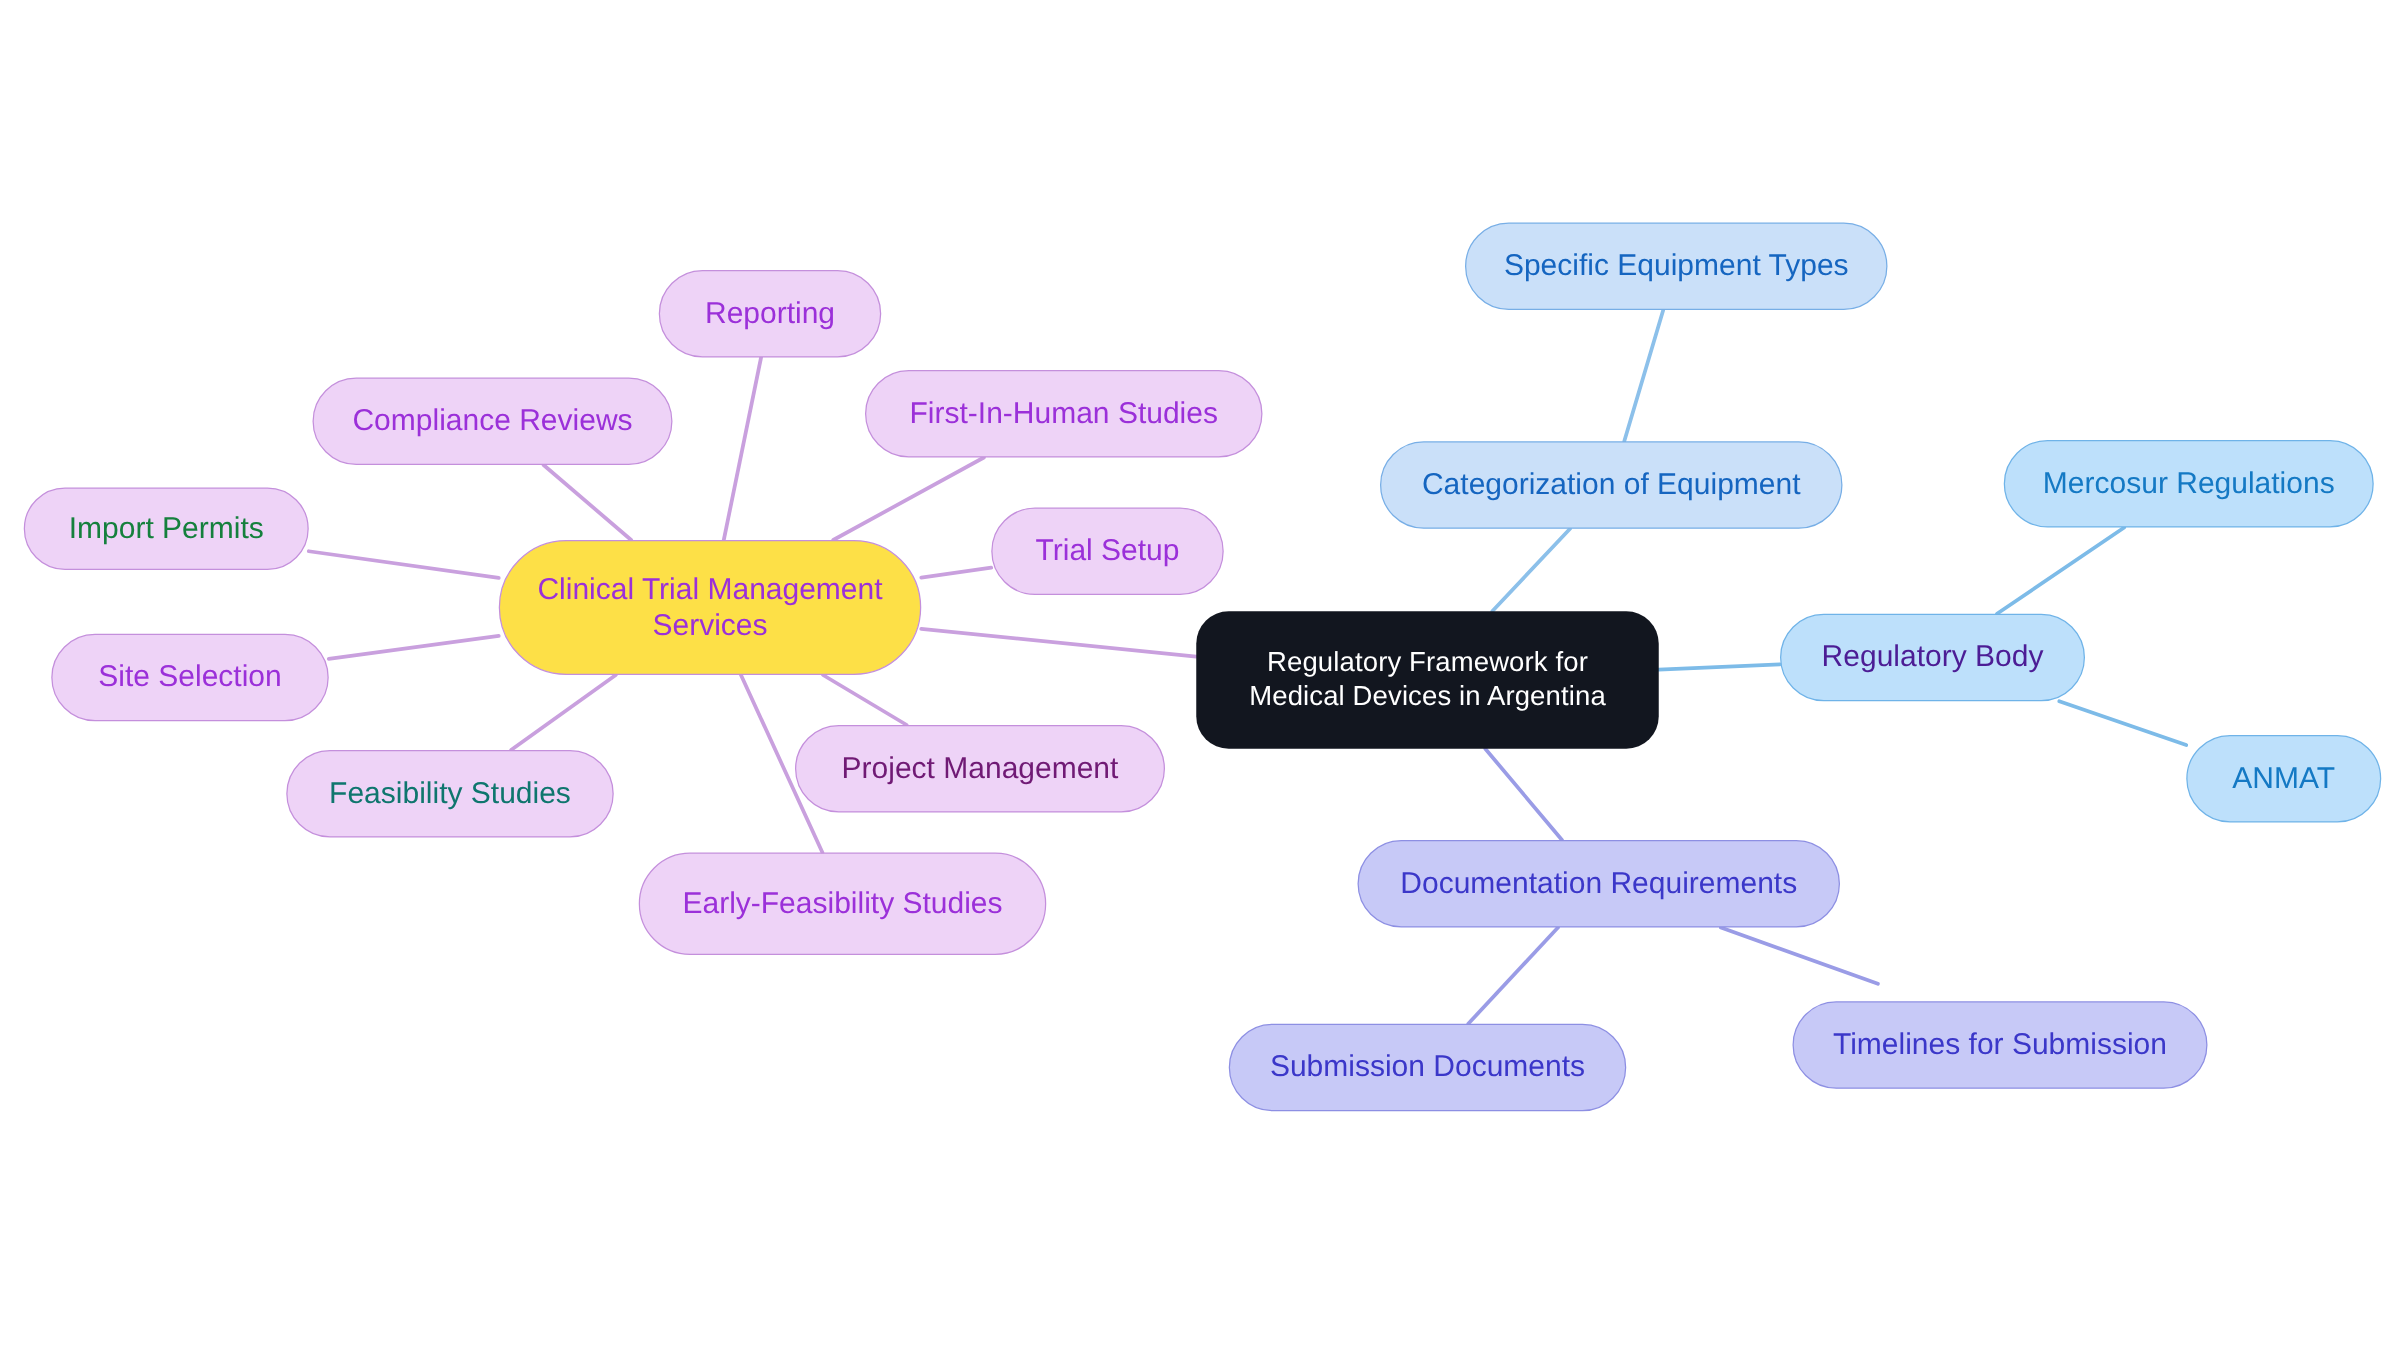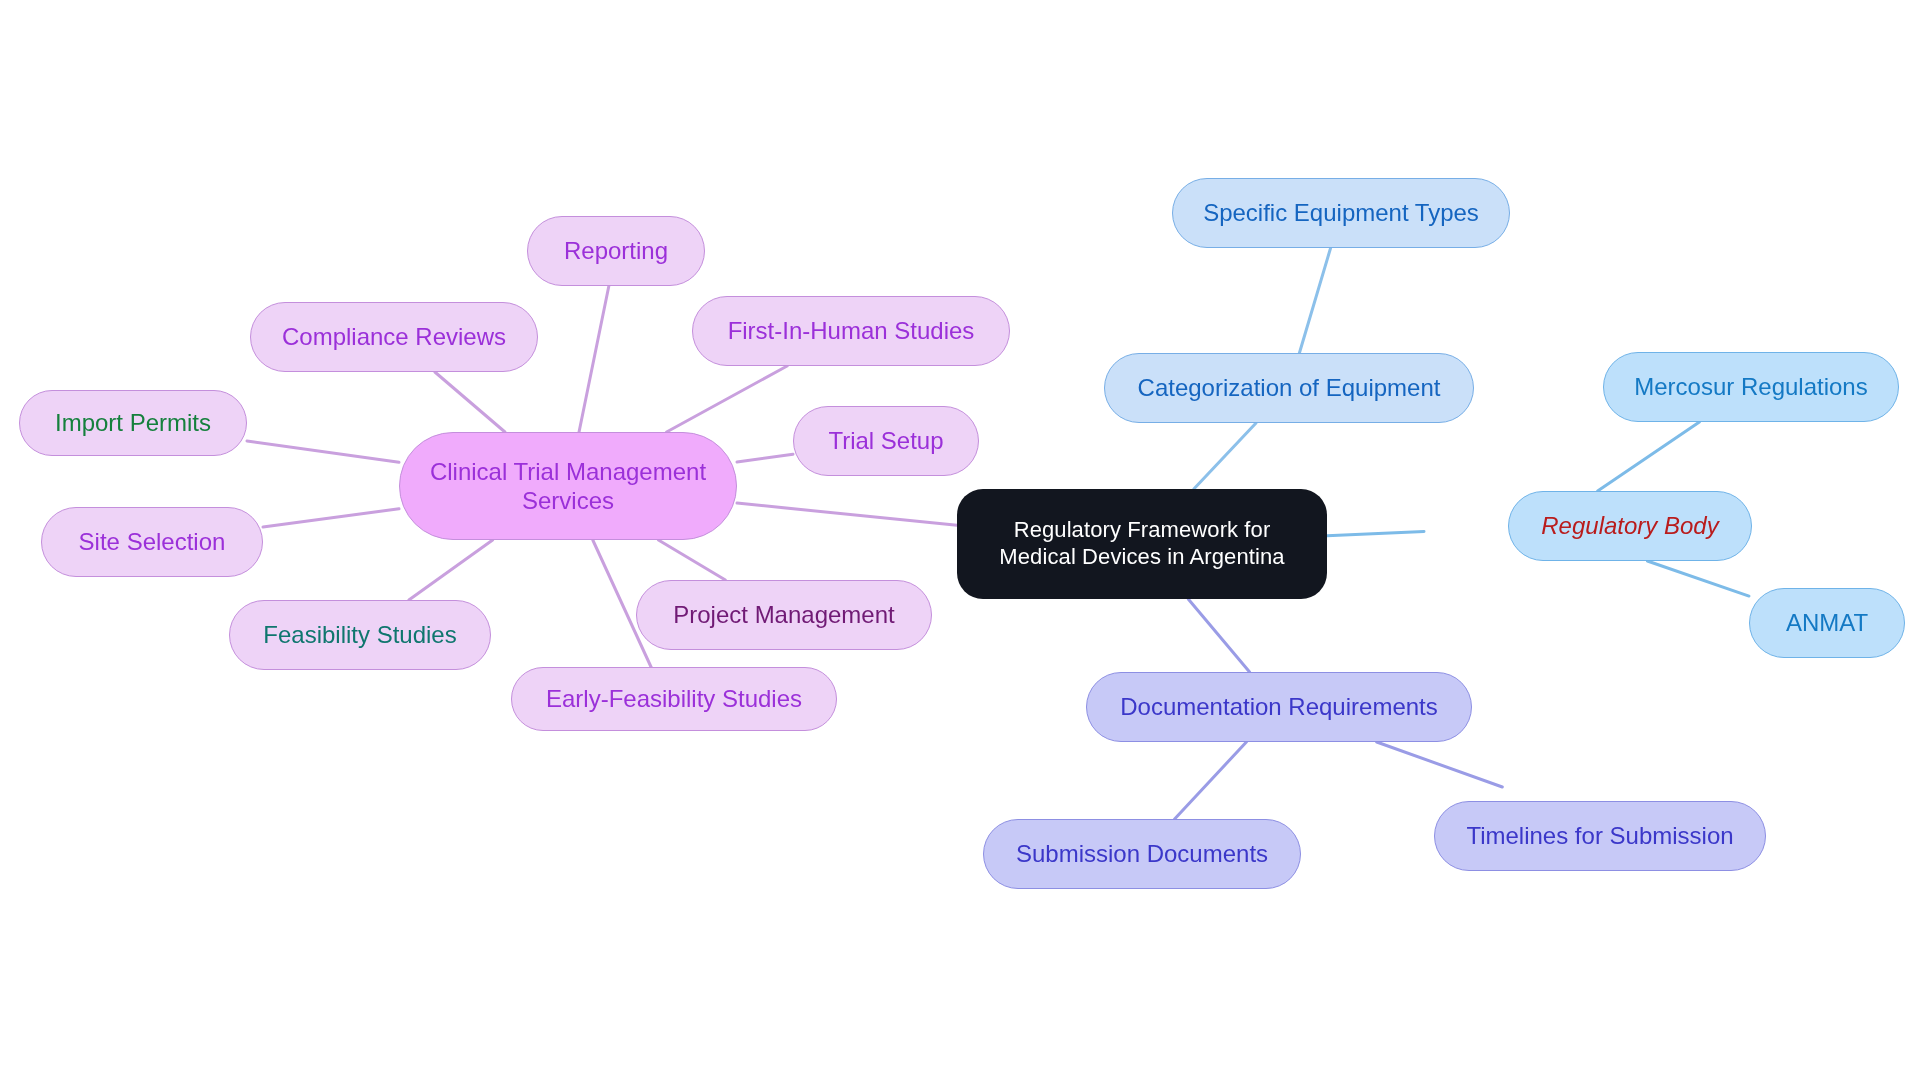--- a/index.html
+++ b/index.html
@@ -67,33 +67,33 @@
       <line x1="1327" y1="535.7574257425742" x2="1424" y2="531.4356435643564" stroke="#7dbbe8" stroke-width="3" stroke-linecap="round"></line>
       <line x1="1597.6187050359713" y1="491" x2="1699.3812949640287" y2="422" stroke="#7dbbe8" stroke-width="3" stroke-linecap="round"></line>
       <line x1="1647.3917525773195" y1="561" x2="1749" y2="596.0747330960854" stroke="#7dbbe8" stroke-width="3" stroke-linecap="round"></line>
       <line x1="1188.2269938650306" y1="599" x2="1249.5828220858896" y2="672" stroke="#9a9ce6" stroke-width="3" stroke-linecap="round"></line>
       <line x1="1246.3809523809523" y1="742" x2="1174.6190476190477" y2="819" stroke="#9a9ce6" stroke-width="3" stroke-linecap="round"></line>
       <line x1="1376.695652173913" y1="742" x2="1502.304347826087" y2="787" stroke="#9a9ce6" stroke-width="3" stroke-linecap="round"></line>
     </svg>
   <div id="nodes">
       <div class="node node-root" style="left: 957px; top: 489px; width: 370px; height: 110px; background: rgb(18, 22, 31); color: rgb(255, 255, 255);"><span>Regulatory Framework for
 Medical Devices in Argentina</span></div>
-      <div class="node node-branch" style="left: 399px; top: 432px; width: 338px; height: 108px; background: #f0abfc; border-color: rgb(196, 143, 220); color: rgb(155, 48, 217);"><span>Clinical Trial Management
+      <div class="node node-branch" style="left: 399px; top: 432px; width: 338px; height: 108px; background: #fde047; border-color: rgb(196, 143, 220); color: rgb(155, 48, 217);"><span>Clinical Trial Management
 Services</span></div>
       <div class="node node-leaf" style="left: 527px; top: 216px; width: 178px; height: 70px; background: rgb(238, 211, 247); border-color: rgb(196, 143, 220); color: rgb(155, 48, 217);"><span>Reporting</span></div>
       <div class="node node-leaf" style="left: 250px; top: 302px; width: 288px; height: 70px; background: rgb(238, 211, 247); border-color: rgb(196, 143, 220); color: rgb(155, 48, 217);"><span>Compliance Reviews</span></div>
       <div class="node node-leaf" style="left: 19px; top: 390px; width: 228px; height: 66px; background: rgb(238, 211, 247); border-color: rgb(196, 143, 220); color: #15803d;"><span>Import Permits</span></div>
       <div class="node node-leaf" style="left: 41px; top: 507px; width: 222px; height: 70px; background: rgb(238, 211, 247); border-color: rgb(196, 143, 220); color: rgb(155, 48, 217);"><span>Site Selection</span></div>
       <div class="node node-leaf" style="left: 229px; top: 600px; width: 262px; height: 70px; background: rgb(238, 211, 247); border-color: rgb(196, 143, 220); color: #0f766e;"><span>Feasibility Studies</span></div>
-      <div class="node node-leaf" style="left: 511px; top: 667px; width: 326px; height: 64px; background: rgb(238, 211, 247); border-color: rgb(196, 143, 220); color: rgb(155, 48, 217);"><span>Early-Feasibility Studies</span></div>
+      <div class="node node-leaf" style="left: 511px; top: 682px; width: 326px; height: 82px; background: rgb(238, 211, 247); border-color: rgb(196, 143, 220); color: rgb(155, 48, 217);"><span>Early-Feasibility Studies</span></div>
       <div class="node node-leaf" style="left: 636px; top: 580px; width: 296px; height: 70px; background: rgb(238, 211, 247); border-color: rgb(196, 143, 220); color: #701a75;"><span>Project Management</span></div>
       <div class="node node-leaf" style="left: 692px; top: 296px; width: 318px; height: 70px; background: rgb(238, 211, 247); border-color: rgb(196, 143, 220); color: rgb(155, 48, 217);"><span>First-In-Human Studies</span></div>
       <div class="node node-leaf" style="left: 793px; top: 406px; width: 186px; height: 70px; background: rgb(238, 211, 247); border-color: rgb(196, 143, 220); color: rgb(155, 48, 217);"><span>Trial Setup</span></div>
       <div class="node node-branch" style="left: 1104px; top: 353px; width: 370px; height: 70px; background: rgb(202, 224, 249); border-color: rgb(119, 174, 230); color: rgb(21, 101, 192);"><span>Categorization of Equipment</span></div>
       <div class="node node-leaf" style="left: 1172px; top: 178px; width: 338px; height: 70px; background: rgb(202, 224, 249); border-color: rgb(119, 174, 230); color: rgb(21, 101, 192);"><span>Specific Equipment Types</span></div>
-      <div class="node node-branch" style="left: 1508px; top: 491px; width: 244px; height: 70px; background: rgb(189, 224, 251); border-color: rgb(111, 179, 232); color: #b91c1c; font-style: italic;"><span>Regulatory Body</span></div>
+      <div class="node node-branch" style="left: 1424px; top: 491px; width: 244px; height: 70px; background: rgb(189, 224, 251); border-color: rgb(111, 179, 232); color: #4c1d95;"><span>Regulatory Body</span></div>
       <div class="node node-leaf" style="left: 1603px; top: 352px; width: 296px; height: 70px; background: rgb(189, 224, 251); border-color: rgb(111, 179, 232); color: rgb(20, 121, 196);"><span>Mercosur Regulations</span></div>
       <div class="node node-leaf" style="left: 1749px; top: 588px; width: 156px; height: 70px; background: rgb(189, 224, 251); border-color: rgb(111, 179, 232); color: rgb(20, 121, 196);"><span>ANMAT</span></div>
       <div class="node node-branch" style="left: 1086px; top: 672px; width: 386px; height: 70px; background: rgb(199, 201, 247); border-color: rgb(141, 143, 227); color: rgb(59, 55, 201);"><span>Documentation Requirements</span></div>
       <div class="node node-leaf" style="left: 983px; top: 819px; width: 318px; height: 70px; background: rgb(199, 201, 247); border-color: rgb(141, 143, 227); color: rgb(59, 55, 201);"><span>Submission Documents</span></div>
       <div class="node node-leaf" style="left: 1434px; top: 787px; width: 332px; height: 70px; background: rgb(199, 201, 247); border-color: rgb(141, 143, 227); color: rgb(59, 55, 201); margin-top: 14px;"><span>Timelines for Submission</span></div>
     </div>
 </div>
 
 </body></html>

